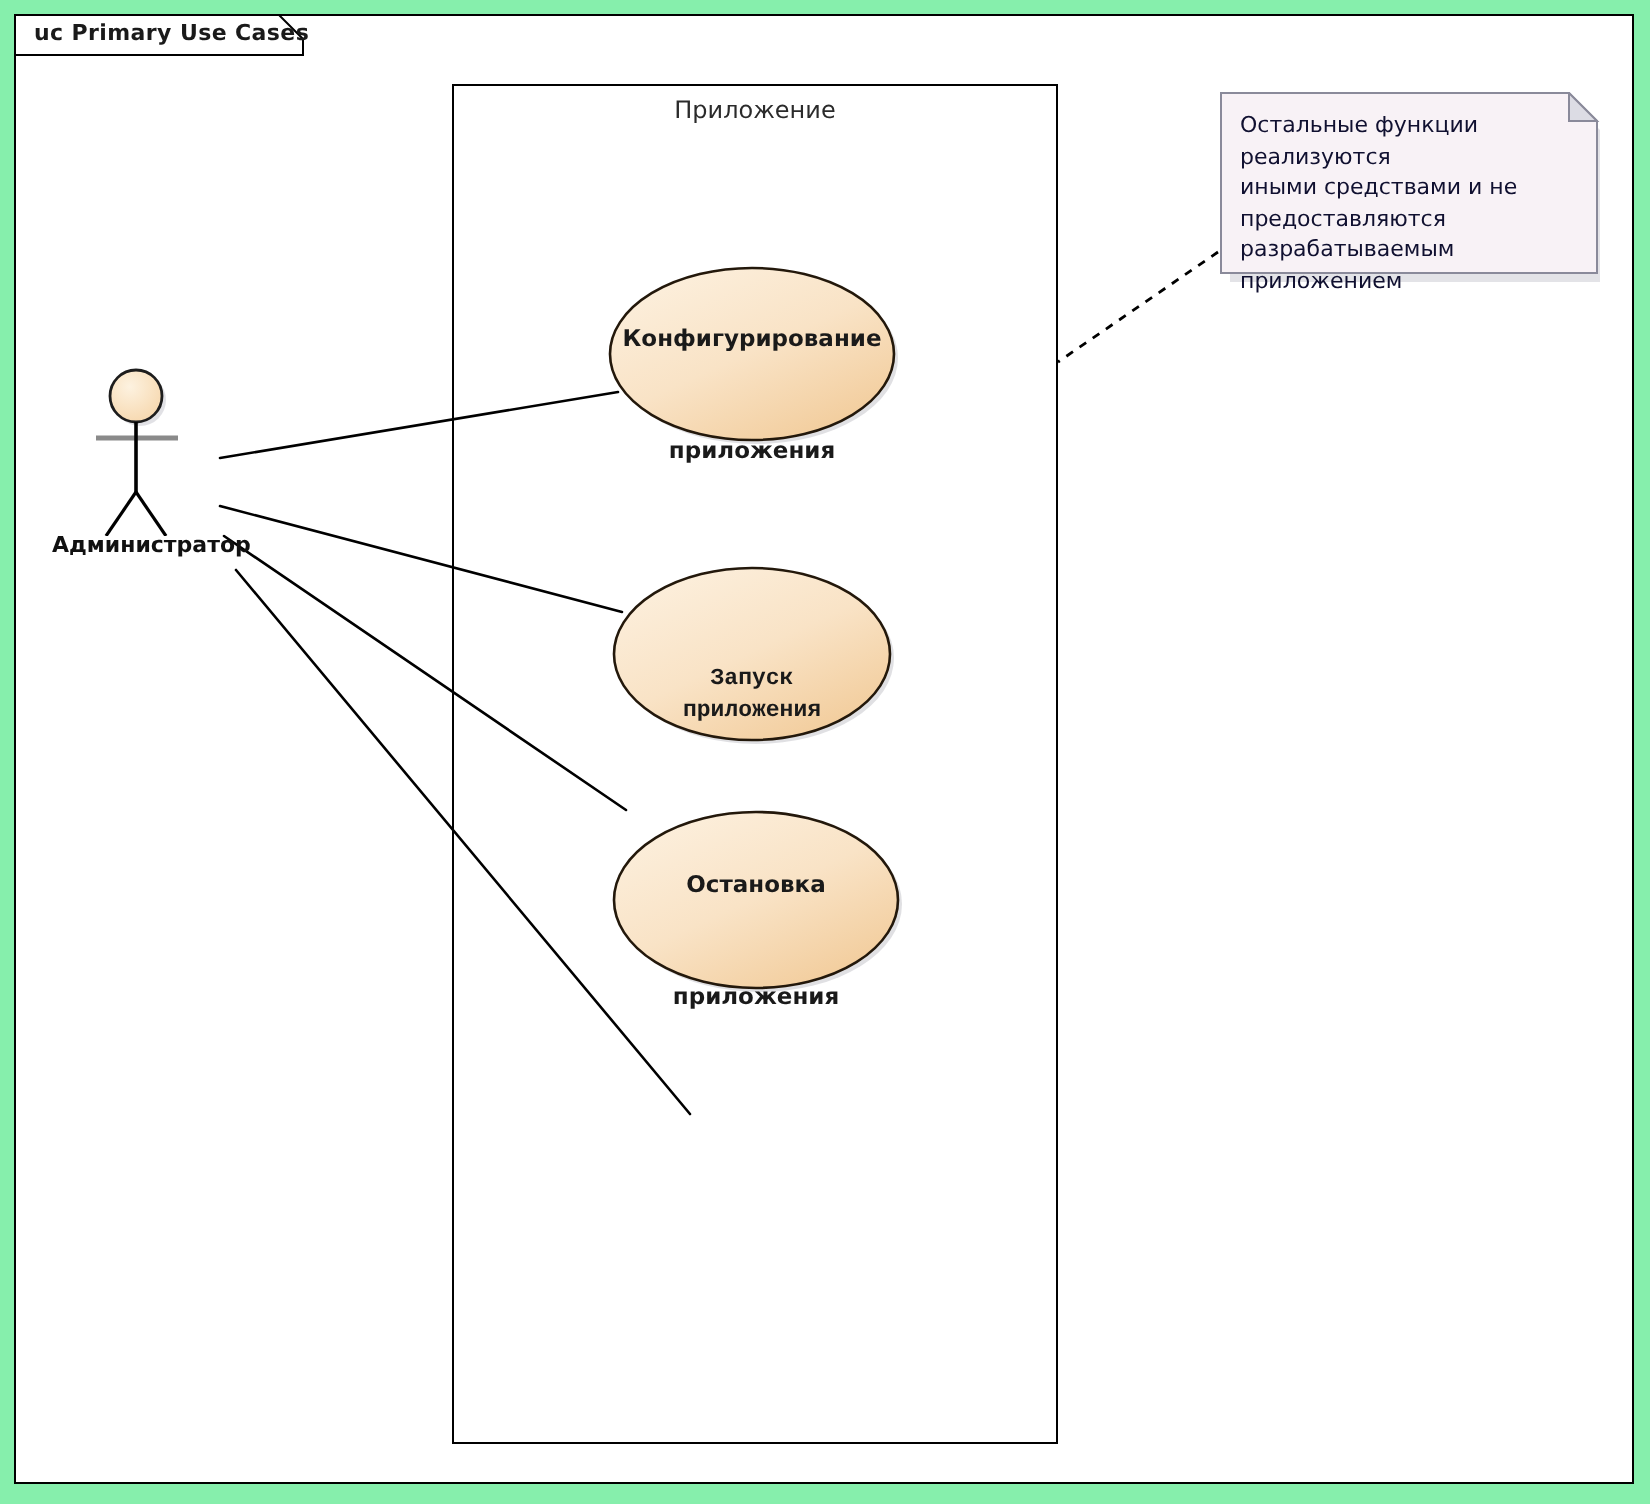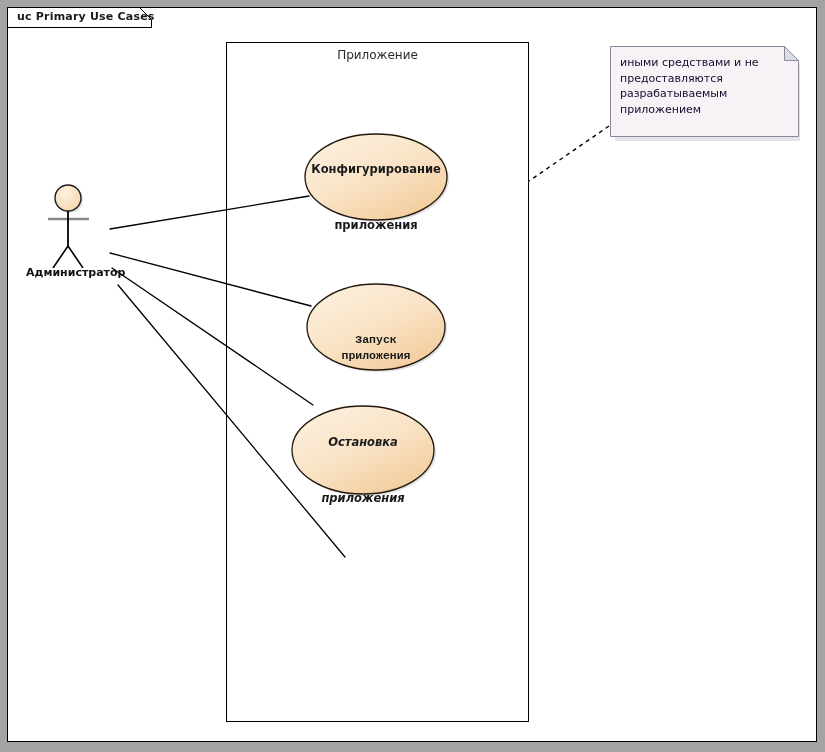--- a/index.html
+++ b/index.html
@@ -7,21 +7,21 @@
     padding: 0;
     background: #ffffff;
   }
   body {
     font-family: "DejaVu Sans", sans-serif;
   }
   #canvas {
     position: relative;
     width: 825px;
     height: 752px;
-    background: #a3a3a3;
+    background: #86efac;
     overflow: hidden;
   }
 
   
   #frame {
     position: absolute;
     left: 7px;
     top: 7px;
     width: 810px;
     height: 735px;
@@ -253,21 +253,21 @@
       <ellipse cx="73" cy="47" rx="69" ry="43" fill="#c6c6cc" opacity="0.55"></ellipse>
       <ellipse cx="71" cy="45" rx="69" ry="43" fill="url(#ucGrad2)" stroke="#23180b" stroke-width="1.3"></ellipse>
     </svg>
     <div class="uc-text" style="padding-right:22px;font-family:Liberation Mono, monospace;">
       <div>
         <span>Запуск приложения</span>
       </div>
     </div>
   </div>
 
-  <div class="usecase" style="left:290px; top:404px; width:150px; height:94px;font-style:italic;">
+  <div class="usecase" style="left:305px; top:404px; width:150px; height:94px;">
     <svg width="150" height="94">
       <defs>
         <linearGradient id="ucGrad3" x1="0%" y1="0%" x2="75%" y2="100%">
           <stop offset="0%" stop-color="#fdf2e2"></stop>
           <stop offset="55%" stop-color="#f9e3c6"></stop>
           <stop offset="100%" stop-color="#f2cc9b"></stop>
         </linearGradient>
       </defs>
       <ellipse cx="75" cy="48" rx="71" ry="44" fill="#c6c6cc" opacity="0.55"></ellipse>
       <ellipse cx="73" cy="46" rx="71" ry="44" fill="url(#ucGrad3)" stroke="#23180b" stroke-width="1.3"></ellipse>
@@ -284,19 +284,20 @@
   <div id="note">
     <svg width="196" height="96">
 
       <path d="M 5 5 L 176 5 L 190 19 L 190 95 L 5 95 Z" fill="#c8c8cf" opacity="0.5"></path>
 
       <path d="M 0.5 0.5 L 174.5 0.5 L 188.5 14.5 L 188.5 90.5 L 0.5 90.5 Z" fill="#f8f2f6" stroke="#8a8a9a" stroke-width="1"></path>
 
       <path d="M 174.5 0.5 L 174.5 14.5 L 188.5 14.5 Z" fill="#dcdce4" stroke="#8a8a9a" stroke-width="1"></path>
     </svg>
     <div id="note-text">
+      <div>Остальные функции реализуются</div>
       <div>иными средствами и не</div>
       <div>предоставляются</div>
       <div>разрабатываемым приложением</div>
     </div>
   </div>
 
 </div>
 
 </body></html>

